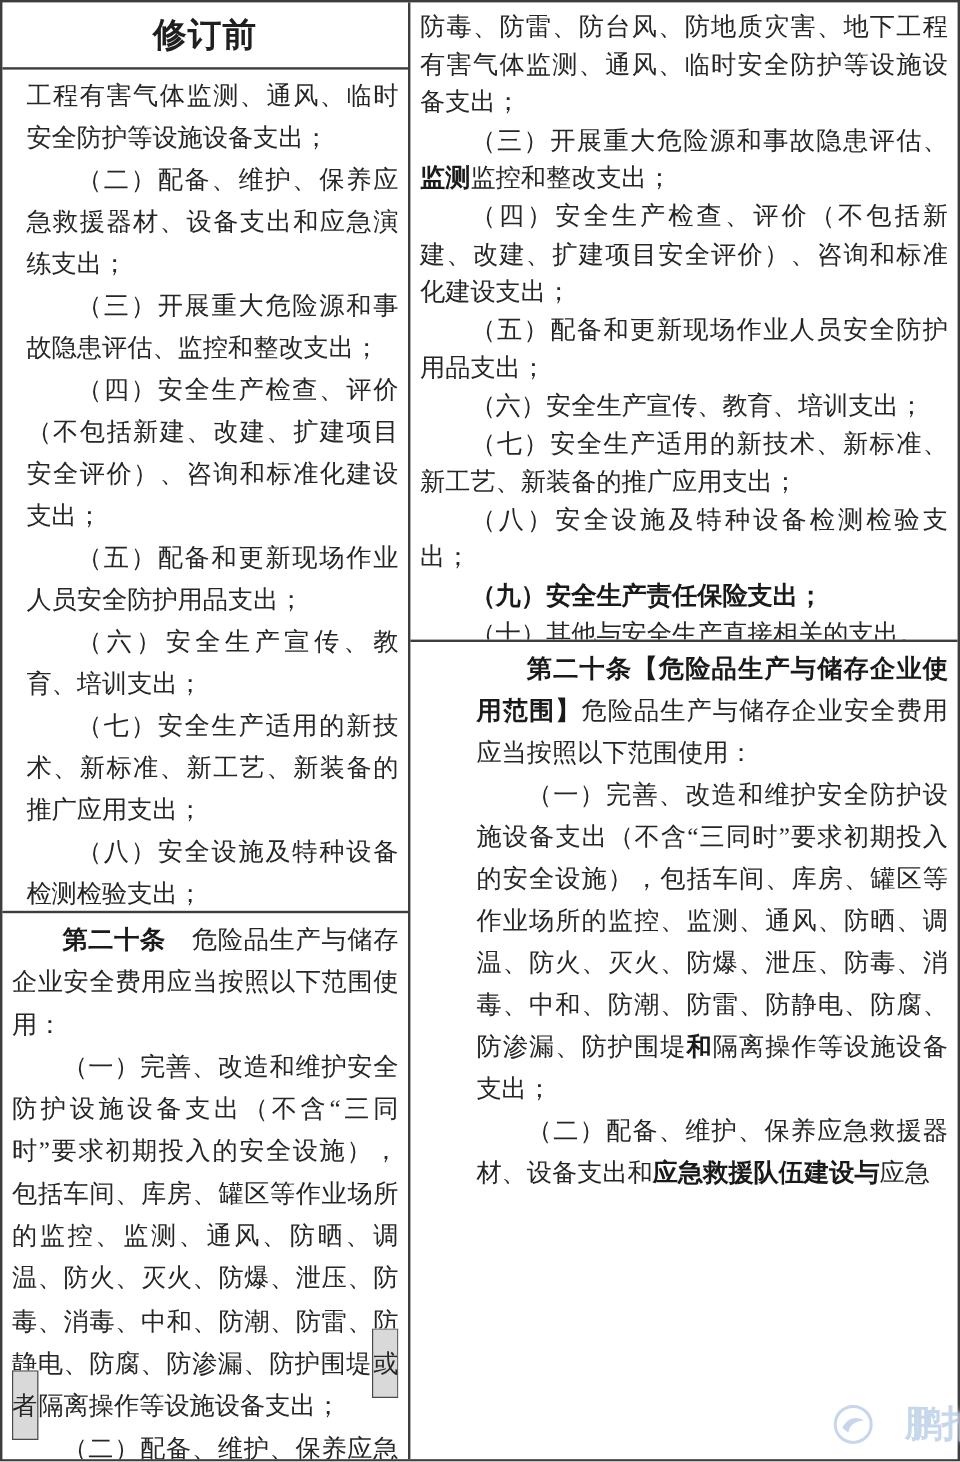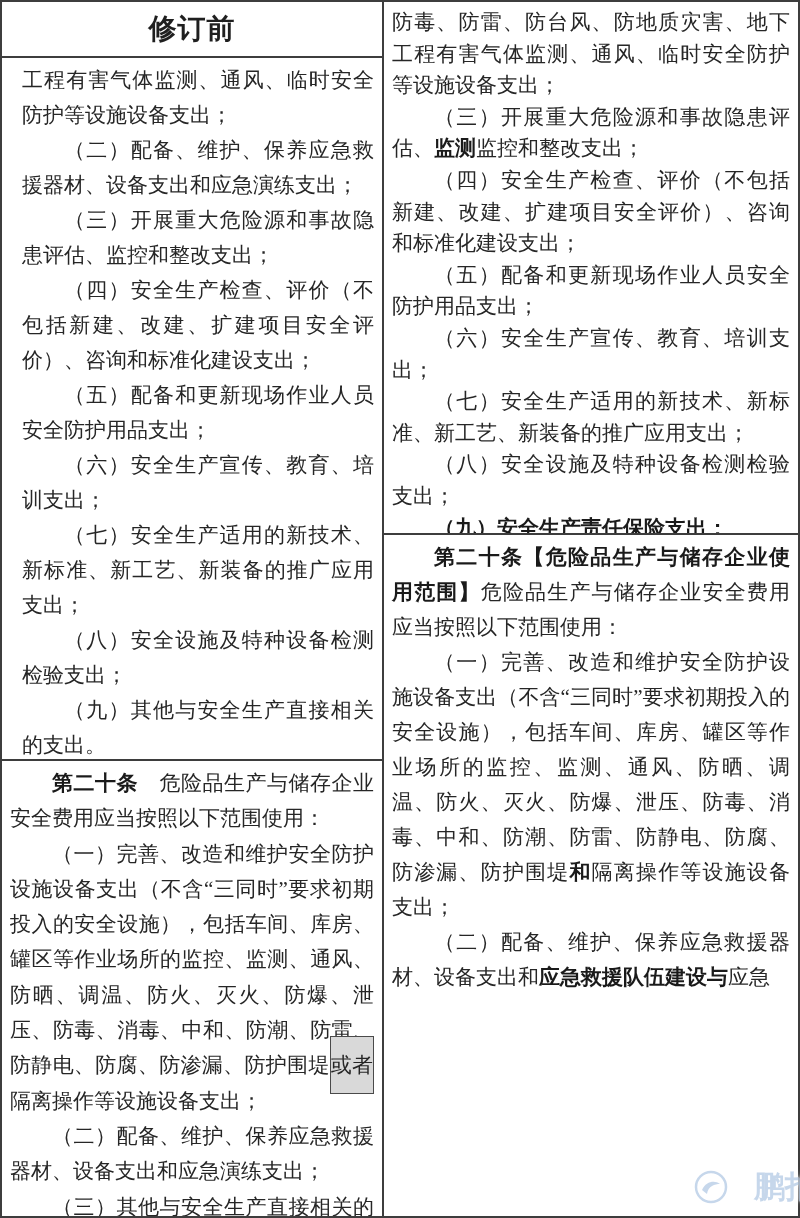--- a/index.html
+++ b/index.html
@@ -16,41 +16,41 @@
     width:800px;height:1218px;
     border:2px solid #3d3d3d;
     display:flex;
     background:#ffffff;
   }
   .col{
     box-sizing:border-box;
     display:flex;flex-direction:column;
     height:100%;
   }
-  .col-left{width:382px;border-right:2px solid #3d3d3d;}
+  .col-left{width:340px;border-right:2px solid #3d3d3d;}
   .col-right{flex:1;}
   .cell{box-sizing:border-box;overflow:hidden;}
   .header-cell{
     height:56px;
     border-bottom:2px solid #3d3d3d;
     display:flex;align-items:center;justify-content:center;
     font-size:28px;font-weight:bold;color:#1f1f1f;
     letter-spacing:1px;
     flex:0 0 auto;
   }
   .body-cell{
     padding:5px 8px 0 8px;
     font-size:21px;
     text-align:justify;
   }
   .row-divider{border-bottom:2px solid #3d3d3d;}
   .left-row1{height:703px;flex:0 0 auto;line-height:35px;padding-left:20px;}
   .left-row2{flex:1;line-height:35.3px;}
   .right-row1{height:533px;flex:0 0 auto;line-height:31.6px;}
-  .right-row2{flex:1;line-height:35px;}
+  .right-row2{flex:1;line-height:35px;margin-left:47px;}
   .para{margin:0;text-indent:2em;}
   .para.no-indent{text-indent:0;}
   .b{font-weight:bold;color:#1a1a1a;}
   .boxed{
     background:#d9d9d9;
     outline:1.5px solid #4a4a4a;
     outline-offset:-1px;
     padding:17px 1px;
   }
   .watermark{

